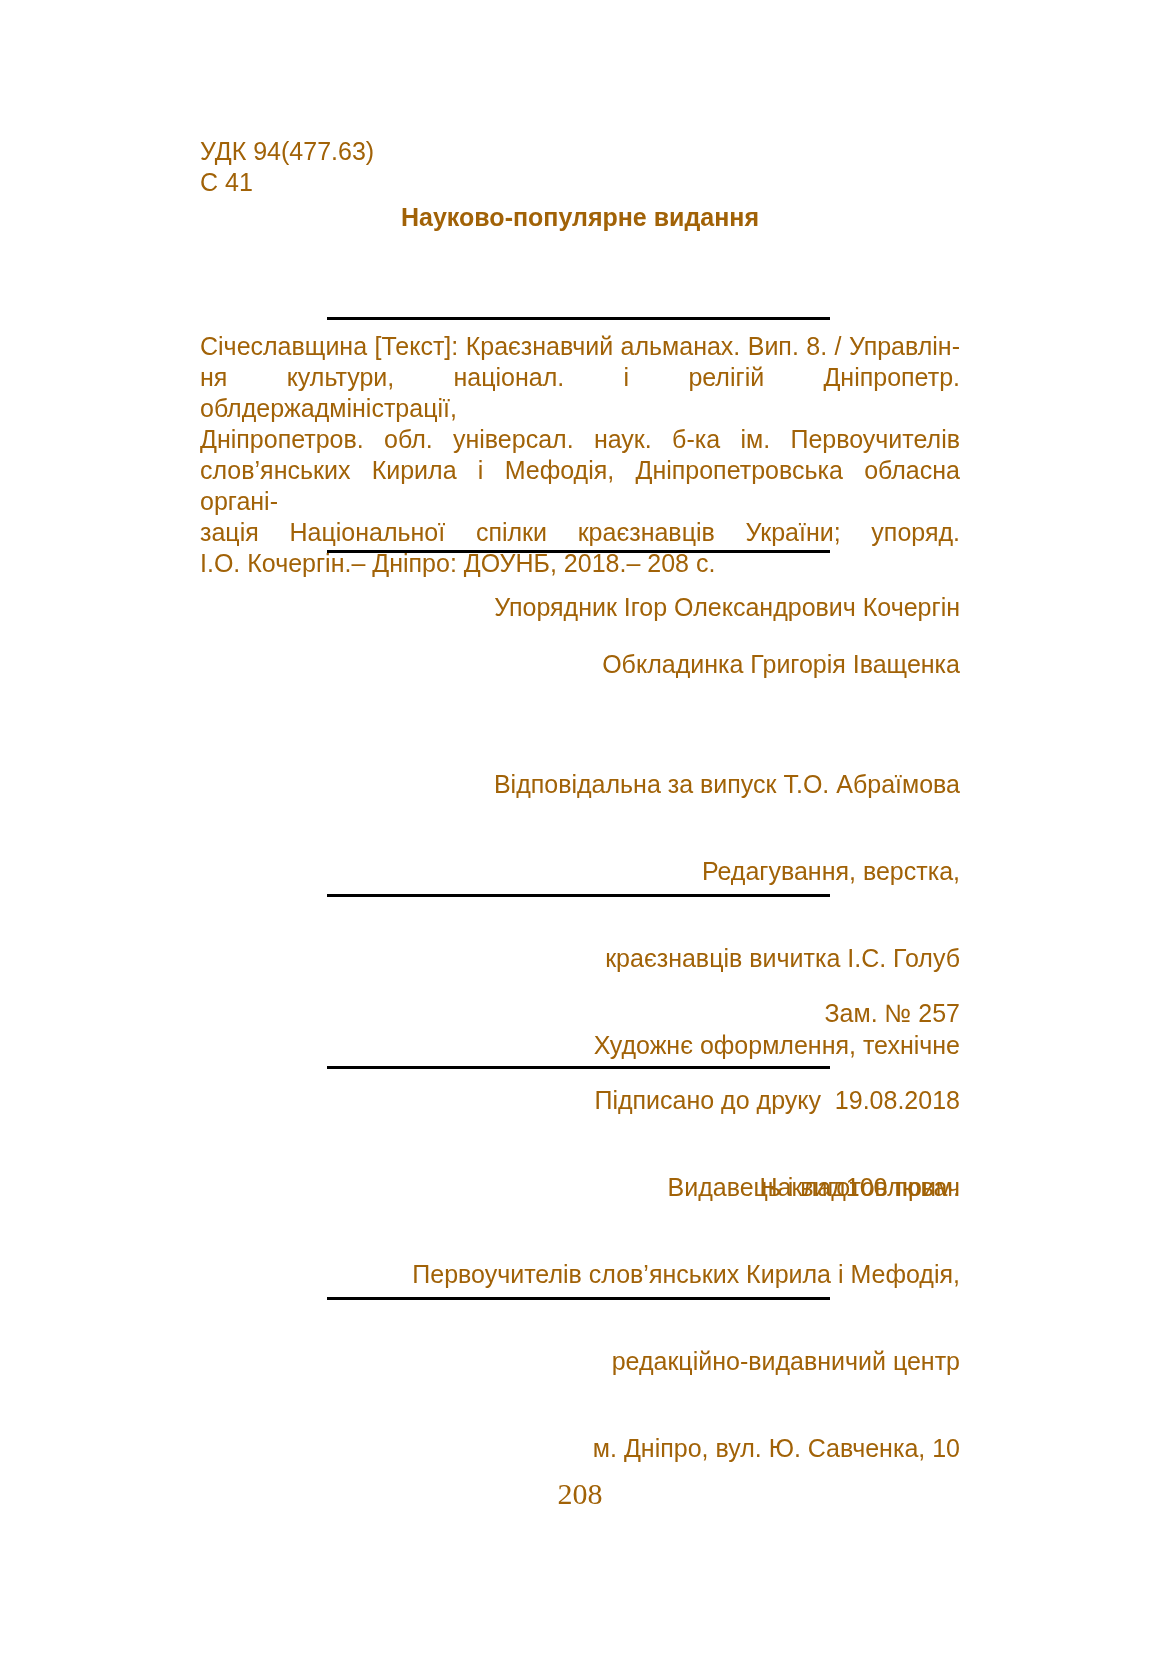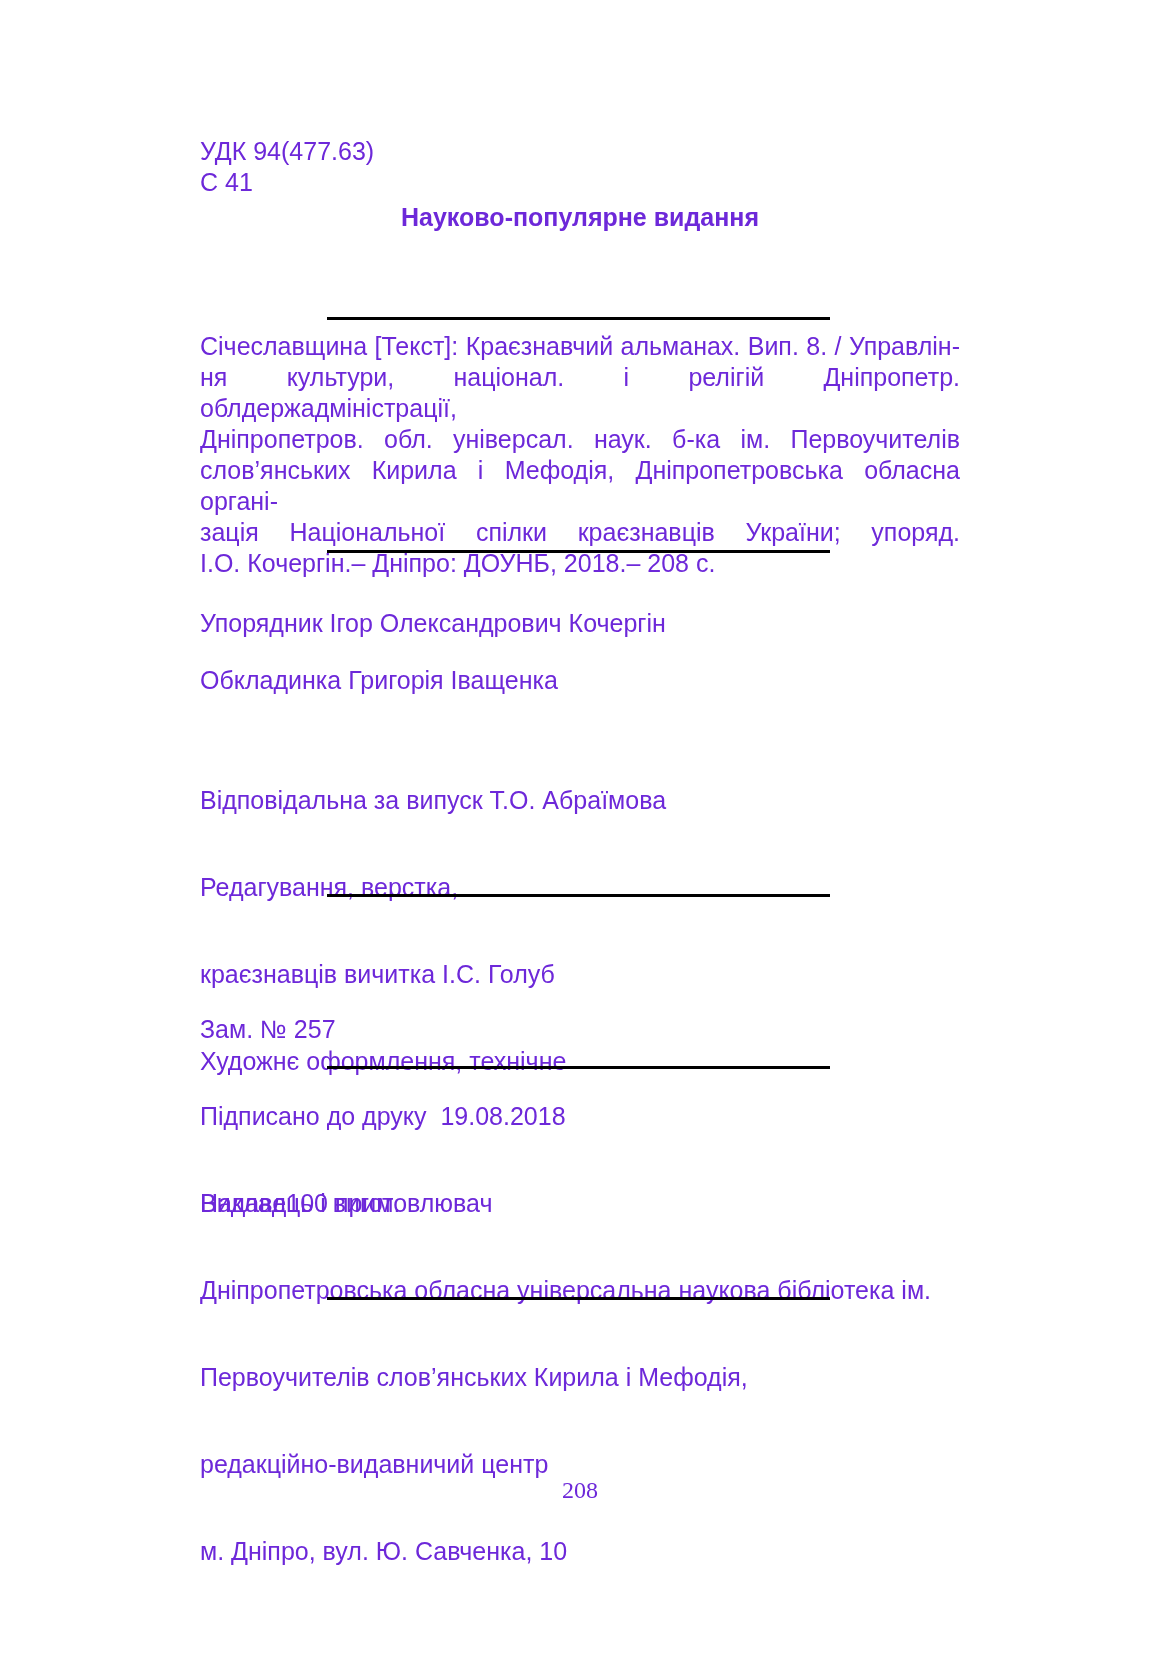--- a/index.html
+++ b/index.html
@@ -5,21 +5,21 @@
   html, body {
     margin: 0;
     padding: 0;
     background: #ffffff;
   }
   .page {
     position: relative;
     width: 1170px;
     height: 1654px;
     background: #ffffff;
-    color: #6d28d9;
+    color: #a16207;
     font-family: "Liberation Sans", sans-serif;
     font-size: 25px;
     overflow: hidden;
   }
   .col {
     position: absolute;
     left: 200px;
     width: 760px;
   }
   .rule {
@@ -46,43 +46,42 @@
   .biblio-line {
     text-align: justify;
     text-align-last: justify;
     white-space: normal;
   }
   .biblio-line.last {
     text-align: left;
     text-align-last: left;
   }
   .centered {
-    text-align: left;
+    text-align: right;
     white-space: pre-wrap;
-    margin-top: 16px;
   }
   .compiler { top: 593px; }
   .cover    { top: 650px; }
   .production {
     top: 712px;
     line-height: 29px;
   }
   .print-block {
     top: 941px;
     line-height: 29px;
   }
   .publisher-block {
     top: 1115px;
     line-height: 29px;
   }
   .page-number {
     top: 1477px;
     text-align: center;
     font-family: "Liberation Serif", serif;
-    font-size: 24px;
+    font-size: 30px;
   }
 </style>
 </head>
 <body>
 
 <div class="page">
 
   <div class="col udc-block">
     <div>УДК 94(477.63)</div>
     <div>С 41</div>
@@ -119,21 +118,20 @@
   <div class="col centered print-block">
     <div>Зам. № 257</div>
     <div>Підписано до друку  19.08.2018</div>
     <div>Наклад100 прим.</div>
   </div>
 
   <div class="rule" style="top:1066px"></div>
 
   <div class="col centered publisher-block">
     <div>Видавець і виготовлювач</div>
-    <div>Дніпропетровська обласна універсальна наукова бібліотека ім.</div>
     <div>Первоучителів слов’янських Кирила і Мефодія,</div>
     <div>редакційно-видавничий центр</div>
     <div>м. Дніпро, вул. Ю. Савченка, 10</div>
   </div>
 
   <div class="rule" style="top:1297px"></div>
 
   <div class="col page-number">208</div>
 
 </div>

